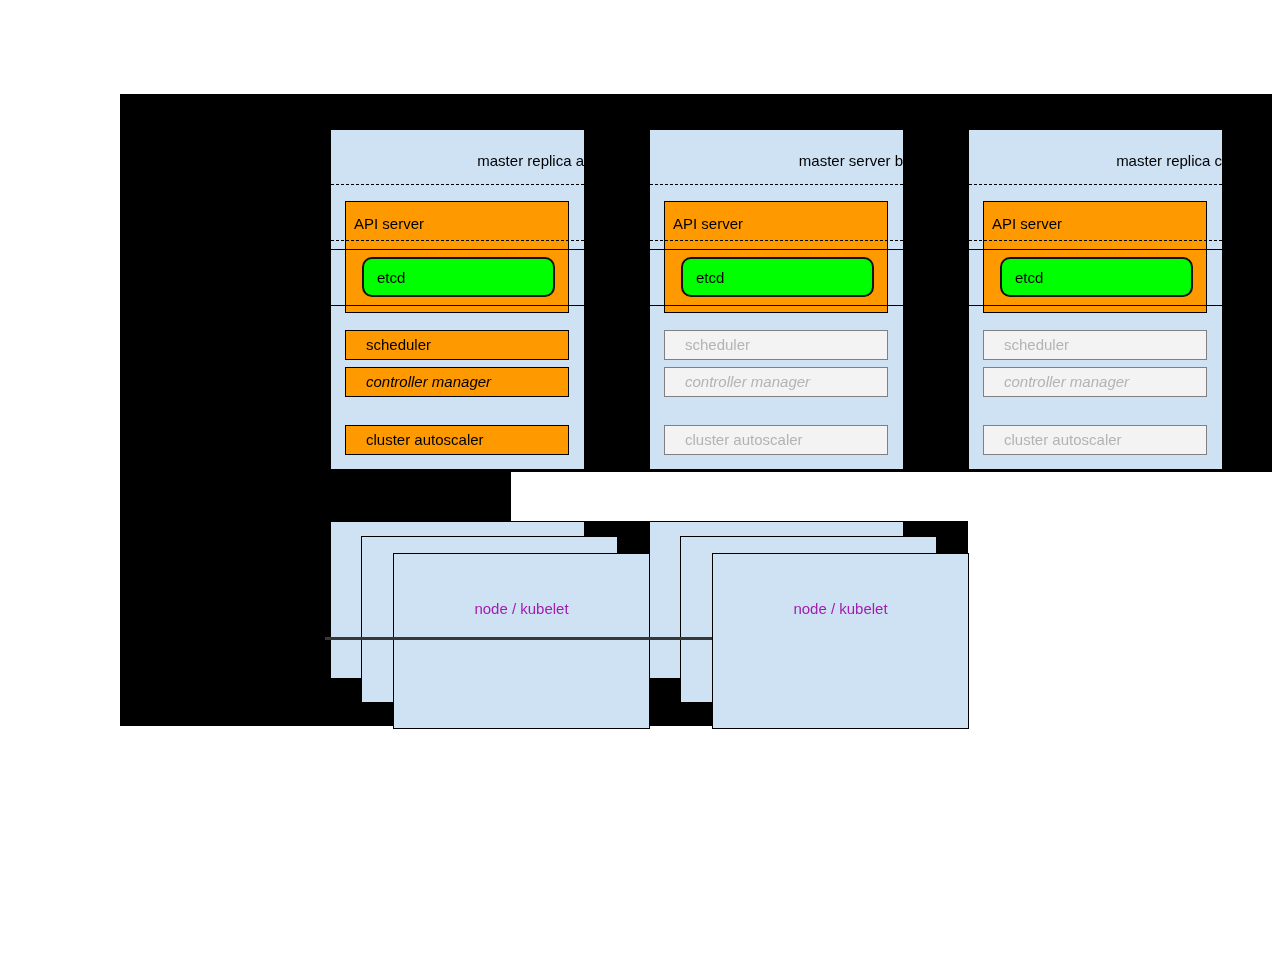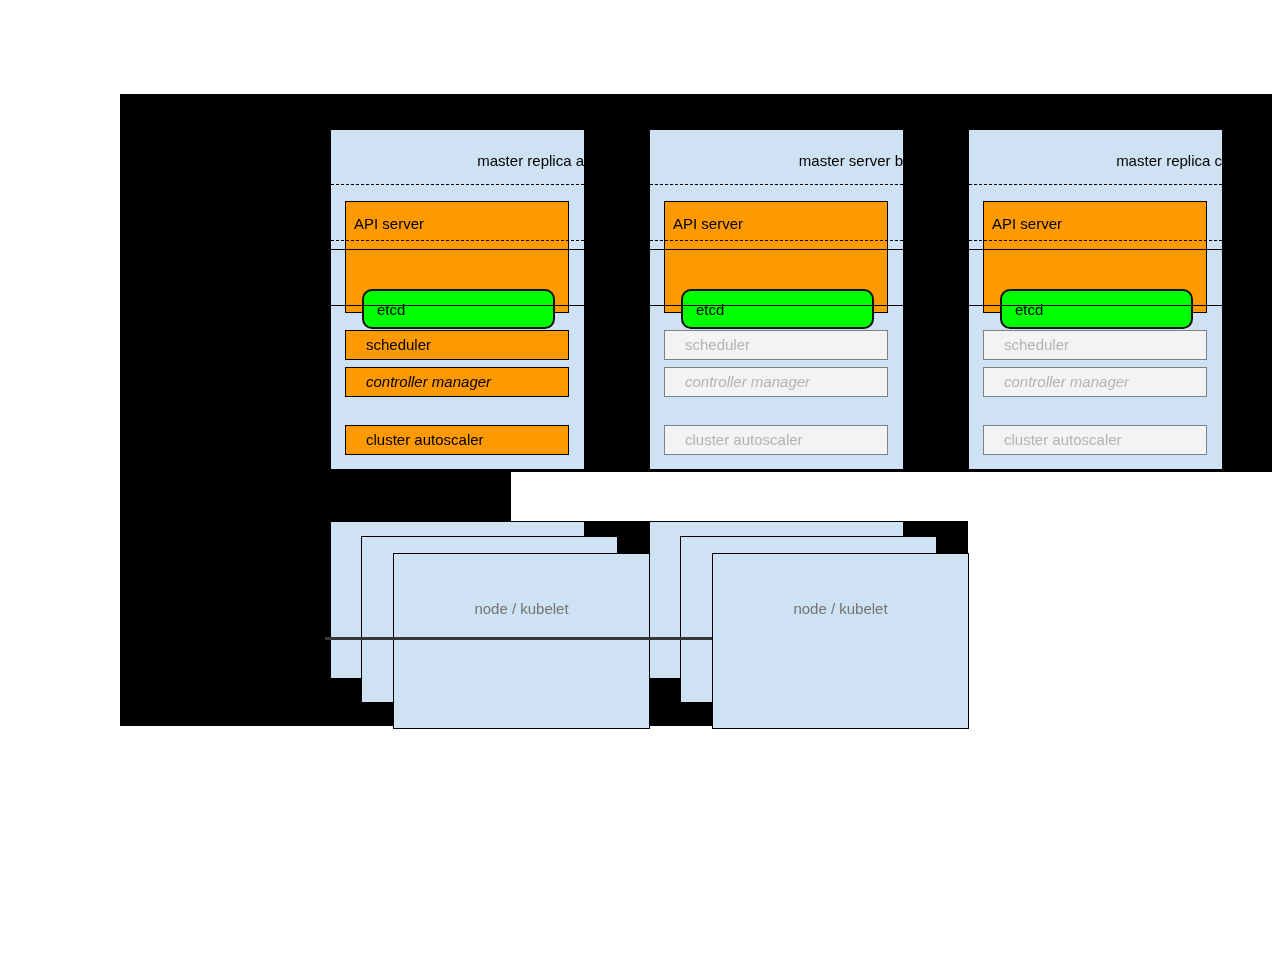--- a/index.html
+++ b/index.html
@@ -26,21 +26,21 @@
   .hline.solid{border-top:1px solid #000;}
   .dash1{top:54px;} .dash2{top:110px;} .sol1{top:119px;} .sol2{top:175px;}
 
   .api-box{
     position:absolute;left:14px;top:71px;width:224px;height:112px;
     background:#ff9900;border:1px solid #000;box-sizing:border-box;z-index:1;
   }
   .api-label{position:absolute;left:8px;top:13px;font-size:15px;line-height:18px;color:#000;}
   .etcd-box{
     position:absolute;left:30px;top:126px;width:193px;height:40px;
-    background:#00ff00;border:2px solid #111;border-radius:10px;box-sizing:border-box;z-index:2;margin-top:32px;
+    background:#00ff00;border:2px solid #111;border-radius:10px;box-sizing:border-box;z-index:2;
   }
   .etcd-label{position:absolute;left:13px;top:0;height:100%;display:flex;align-items:center;font-size:15px;color:#000;}
 
   .comp-box{
     position:absolute;left:14px;width:224px;height:30px;box-sizing:border-box;
     font-size:15px;line-height:28px;padding-left:20px;z-index:1;
     background:#ff9900;border:1px solid #000;color:#000;
   }
   .comp-scheduler{top:200px;} .comp-controller{top:237px;font-style:italic;} .comp-autoscaler{top:295px;}
   .replica.inactive .comp-box{
@@ -48,21 +48,21 @@
   }
 
   .node-stack{position:absolute;top:521px;width:321px;height:208px;}
   #node-stack-1{left:330px;} #node-stack-2{left:649px;}
   .node-box{position:absolute;background:#cfe2f3;border:1px solid #000;box-sizing:border-box;}
   .node-back{left:0;top:0;width:255px;height:158px;}
   .node-middle{left:31px;top:15px;width:257px;height:167px;}
   .node-front{left:63px;top:32px;width:257px;height:176px;}
   .node-label{
     position:absolute;left:0;top:46px;width:100%;text-align:center;
-    font-size:15px;line-height:18px;color:#737373;
+    font-size:15px;line-height:18px;color:#a21caf;
   }
   #node-divider{
     position:absolute;left:325px;top:637px;width:387px;height:3px;
     background:#383838;z-index:6;
   }
 </style>
 </head>
 <body>
 
 <div id="canvas">

